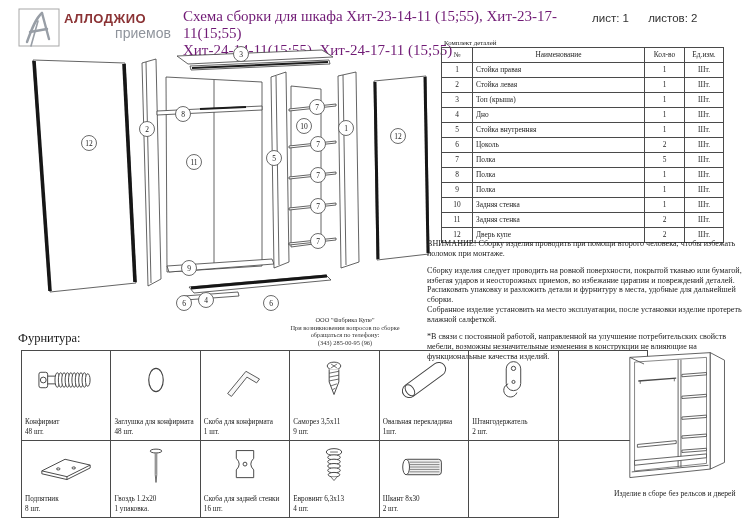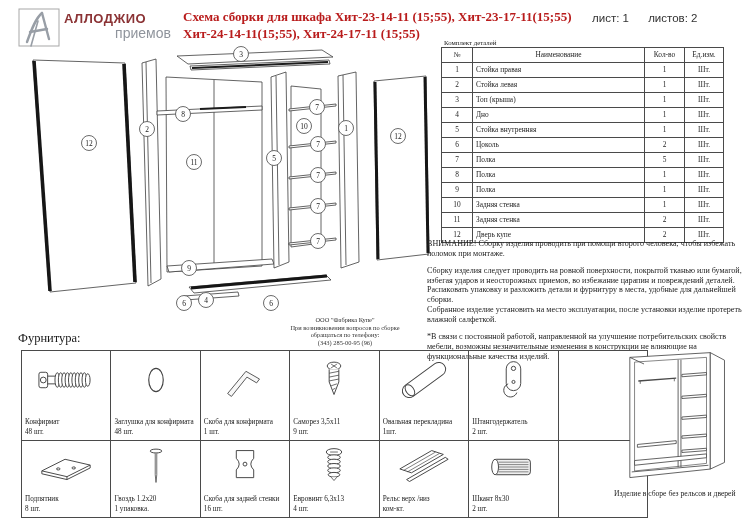--- a/index.html
+++ b/index.html
@@ -6,21 +6,21 @@
   .page{
     position:relative;width:748px;height:527px;background:#fff;
     font-family:"Liberation Serif",serif;color:#1f1f1f;overflow:hidden;
     margin:0 auto;
   }
   
   .logo-mark{position:absolute;left:18px;top:8px;width:42px;height:40px;}
   .brand{position:absolute;left:64px;top:11px;width:130px;font-family:"Liberation Sans",sans-serif;}
   .brand-name{font-size:13px;font-weight:bold;color:#8b3335;letter-spacing:.5px;}
   .brand-sub{font-size:14px;color:#8f949c;text-align:center;margin-left:28px;margin-top:-1px;}
-  .doc-title{position:absolute;left:183px;top:8px;width:392px;font-size:13px;line-height:17px;color:#b91c1c;font-weight:bold;}
+  .doc-title{position:absolute;left:183px;top:8px;width:392px;font-size:15px;line-height:17px;color:#701a75;}
   .sheet-info{position:absolute;left:592px;top:12px;font-family:"Liberation Sans",sans-serif;font-size:11.5px;color:#333;}
   .sheet-info span{margin-right:16px;}
   
   .exploded{position:absolute;left:0;top:0;width:440px;height:330px;}
   
   .factory{position:absolute;left:262px;top:316px;width:166px;text-align:center;font-size:6.4px;line-height:1.2;color:#333;}
   
   .parts{position:absolute;left:441px;top:39px;width:268px;}
   .parts-caption{font-size:6.8px;color:#222;margin:0 0 1px 3px;}
   table.parts-table{border-collapse:collapse;width:268px;table-layout:fixed;}
@@ -436,29 +436,20 @@
         <svg class="hw-icon" viewBox="0 0 60 44">
           <use href="#euro-screw-icon"></use>
         </svg>
         <div class="hw-label">
           <div>Евровинт 6,3х13</div>
           <div>4 шт.</div>
         </div>
       </div>
       <div class="hw-cell r2">
         <svg class="hw-icon" viewBox="0 0 60 44">
-          <use href="#rail-icon"></use>
-        </svg>
-        <div class="hw-label">
-          <div>Рельс верх /низ</div>
-          <div>ком-кт.</div>
-        </div>
-      </div>
-      <div class="hw-cell r2">
-        <svg class="hw-icon" viewBox="0 0 60 44">
           <use href="#dowel-icon"></use>
         </svg>
         <div class="hw-label">
           <div>Шкант 8х30</div>
           <div>2 шт.</div>
         </div>
       </div>
       <div class="hw-cell r2"></div>
     </div>
 

